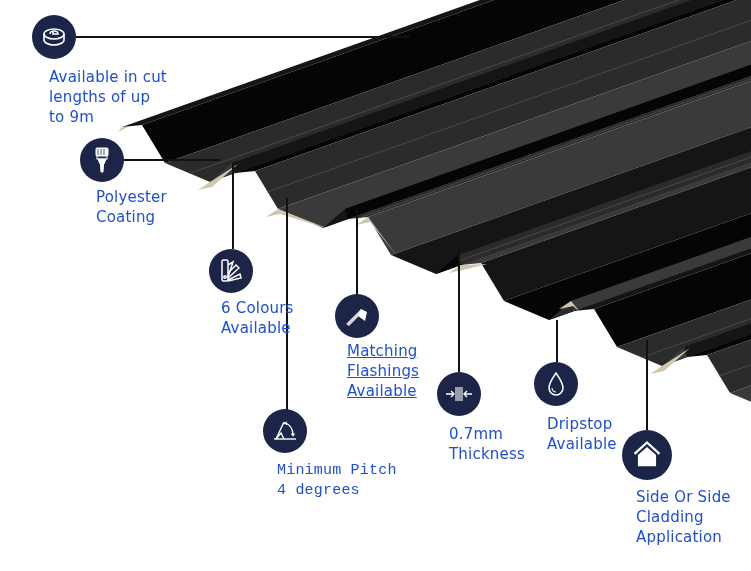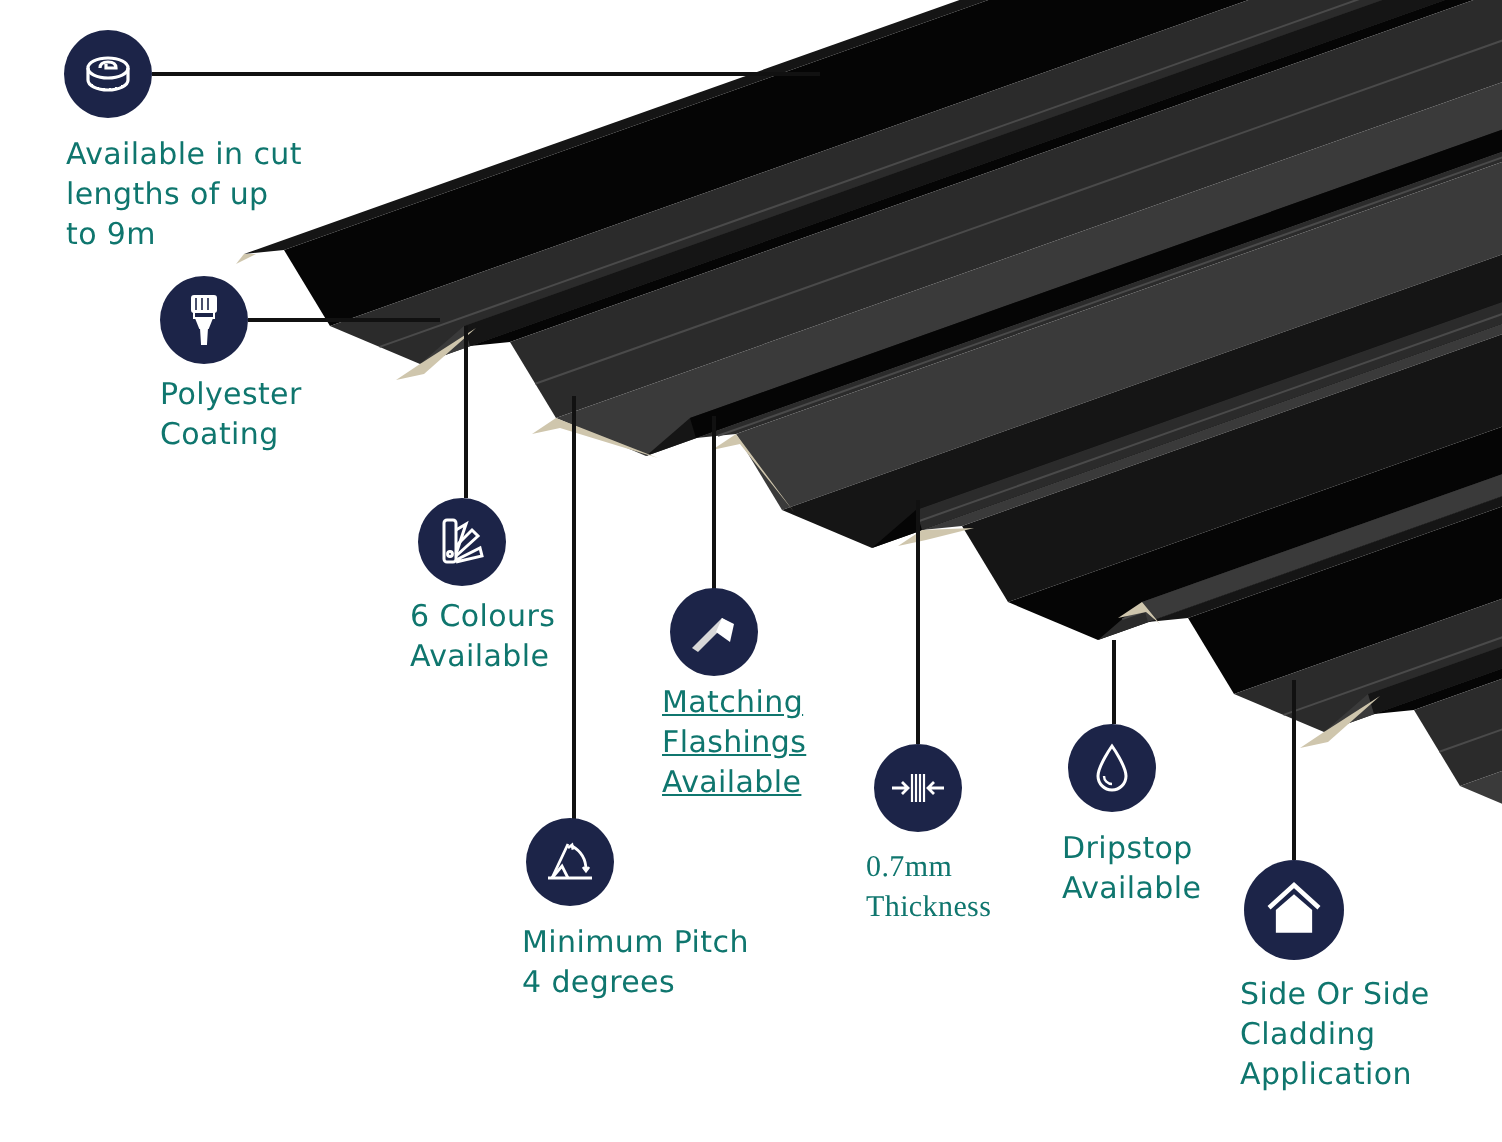--- a/index.html
+++ b/index.html
@@ -11,21 +11,21 @@
   }
   #sheet { position: absolute; left: 0; top: 0; width: 751px; height: 571px; }
   #leaders { position: absolute; left: 0; top: 0; width: 751px; height: 571px; pointer-events: none; }
   .icon {
     position: absolute; width: 44px; height: 44px; border-radius: 50%;
     background: #1c2448; display: flex; align-items: center; justify-content: center;
   }
   .icon svg { width: 30px; height: 30px; }
   .label {
     position: absolute; font-size: 15px; line-height: 20px; letter-spacing: 0.2px;
-    white-space: pre-line; color: #0f766e;
+    white-space: pre-line; color: #1d4ed8; margin-left: 16px;
   }
 </style>
 </head>
 <body>
 
 <svg id="sheet" viewBox="0 0 751 571">
     <polygon points="122,127 142,125 1342,-301 1322,-299" fill="#151515"></polygon>
     <polygon points="142,125 165,163 1365,-263 1342,-301" fill="#050505"></polygon>
     <polygon points="165,163 210,182 1410,-244 1365,-263" fill="#2b2b2b"></polygon>
     <line x1="189.75" y1="173.45" x2="1389.75" y2="-252.55" stroke="#4a4a4a" stroke-width="1"></line>
@@ -128,31 +128,31 @@
 
 <div class="icon" style="left:263px;top:409px;">
   <svg viewBox="0 0 30 30" fill="none" stroke="#fff" stroke-width="1.4">
     <path d="M4 23 H26"></path>
     <path d="M6 23 L14 6"></path>
     <path d="M6 23 L11 17 L14 23"></path>
     <path d="M16 7 Q23 11 23 19"></path>
     <path d="M14 8 l2 -1.5 l0.5 2.3 M21.5 17.5 l1.5 2 l1.5 -2"></path>
   </svg>
 </div>
-<div class="label" style="left:261px;top:461px;">Minimum Pitch
+<div class="label" style="left:261px;top:461px;font-family:Liberation Mono, monospace;">Minimum Pitch
 4 degrees</div>
 
 <div class="icon" style="left:437px;top:372px;">
   <svg viewBox="0 0 30 30" fill="none" stroke="#fff" stroke-width="1.4">
     <path d="M2 15 H10 M7 12 L10 15 L7 18"></path>
     <path d="M28 15 H20 M23 12 L20 15 L23 18"></path>
     <path d="M12 8 V22 M14 8 V22 M16 8 V22 M18 8 V22" stroke-width="1.1"></path>
   </svg>
 </div>
-<div class="label" style="left:433px;top:424px;font-family:Liberation Serif, serif;">0.7mm
+<div class="label" style="left:433px;top:424px;">0.7mm
 Thickness</div>
 
 <div class="icon" style="left:534px;top:362px;">
   <svg viewBox="0 0 30 30" fill="none" stroke="#fff" stroke-width="1.5">
     <path d="M15 4 C15 4 8 14 8 19 a7 7 0 0 0 14 0 C22 14 15 4 15 4 Z"></path>
     <path d="M11 19 a4 4 0 0 0 4 4" stroke-width="1.2"></path>
   </svg>
 </div>
 <div class="label" style="left:531px;top:414px;">Dripstop
 Available</div>

